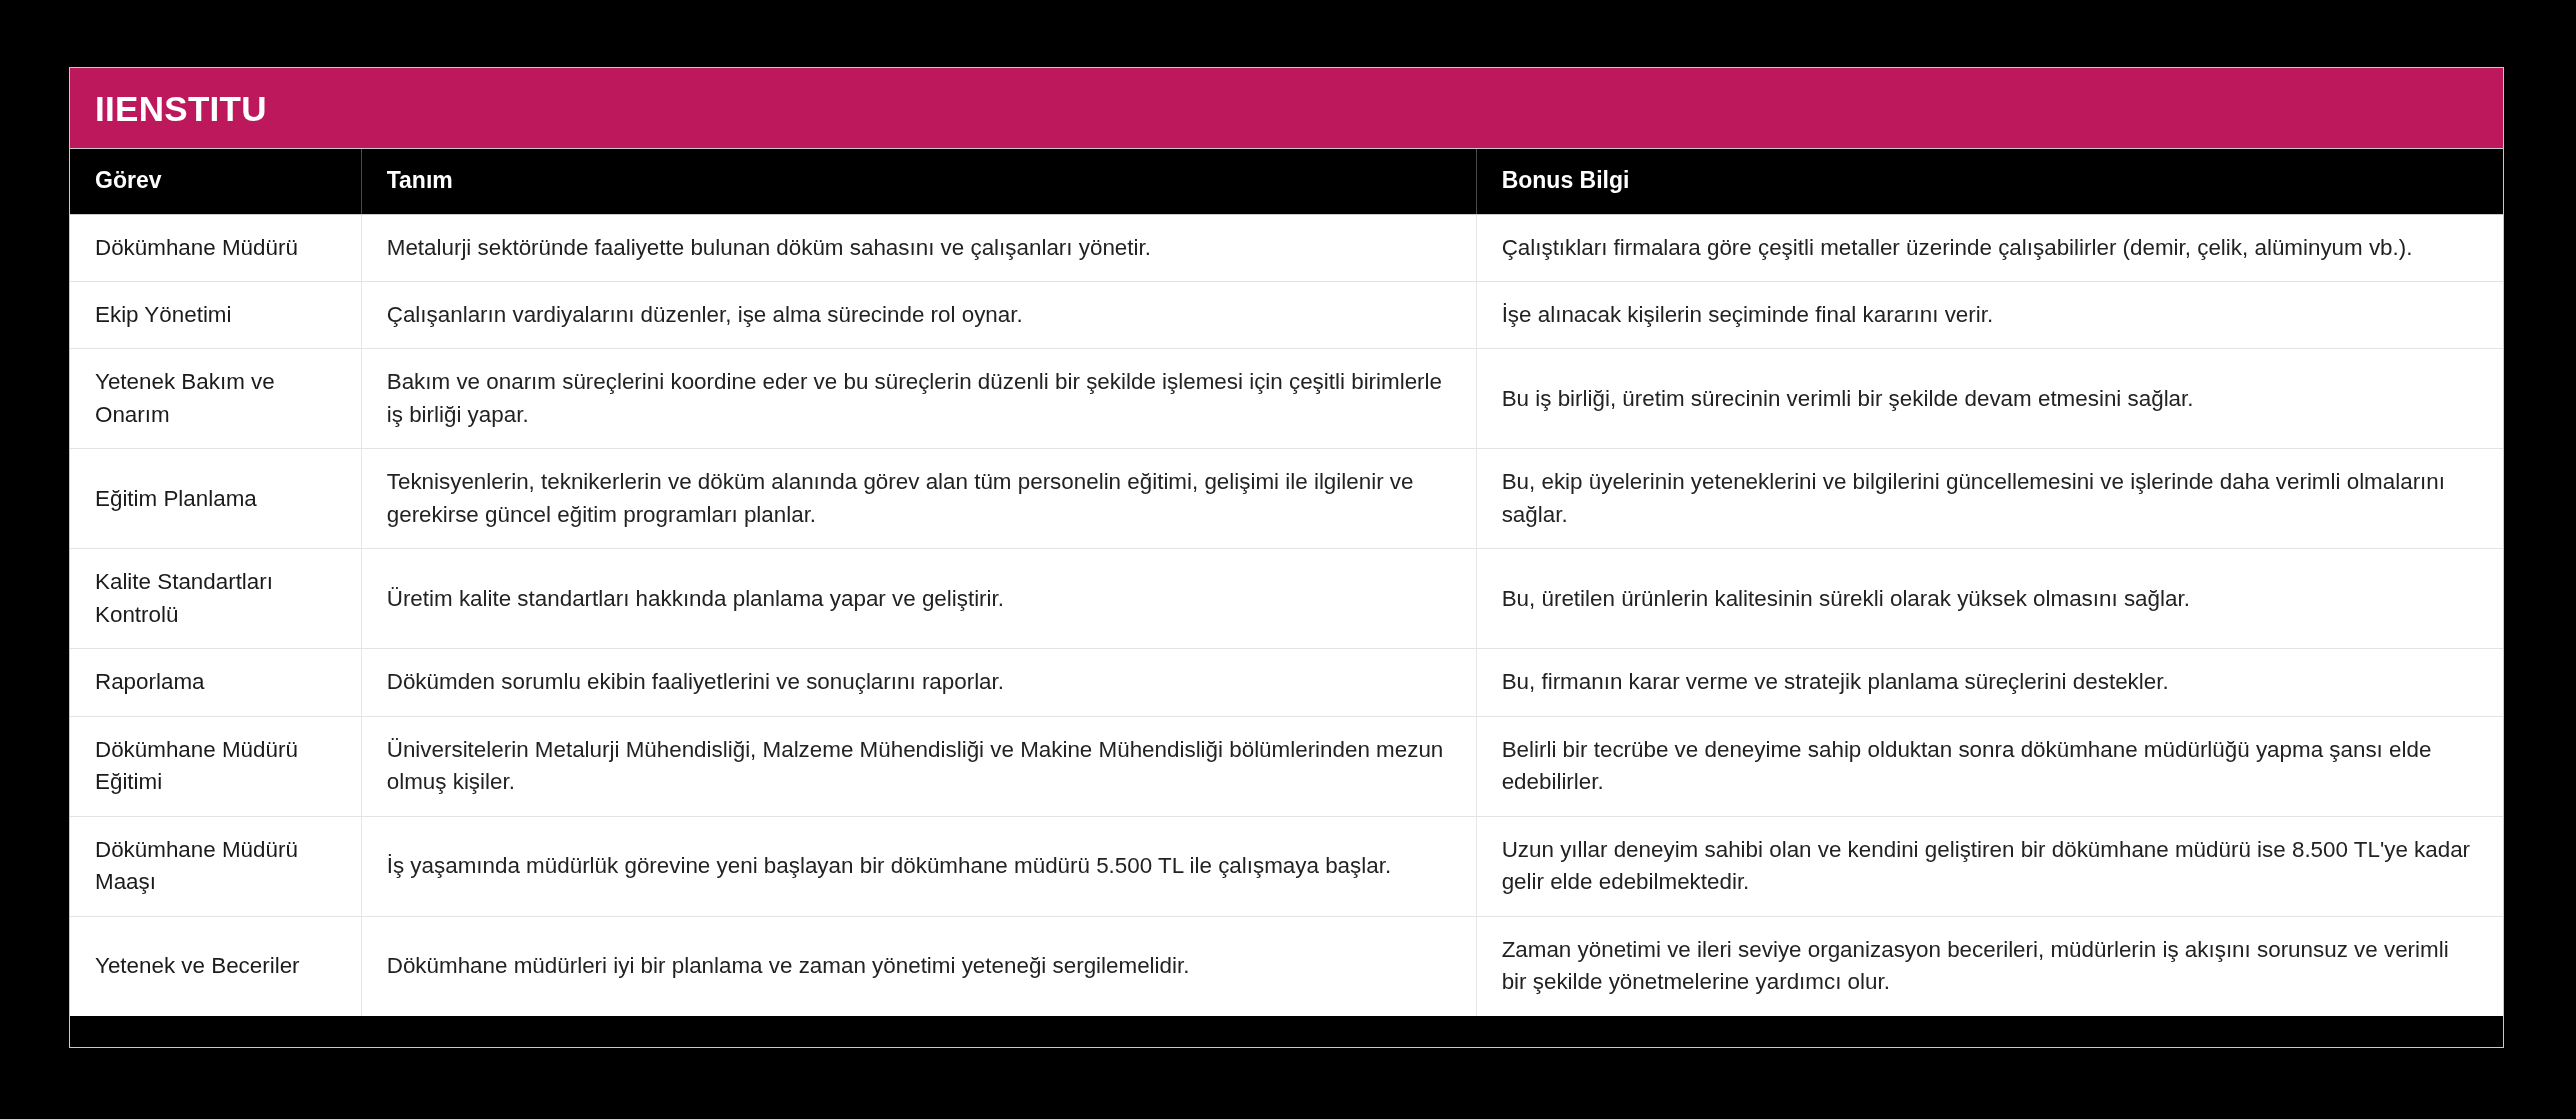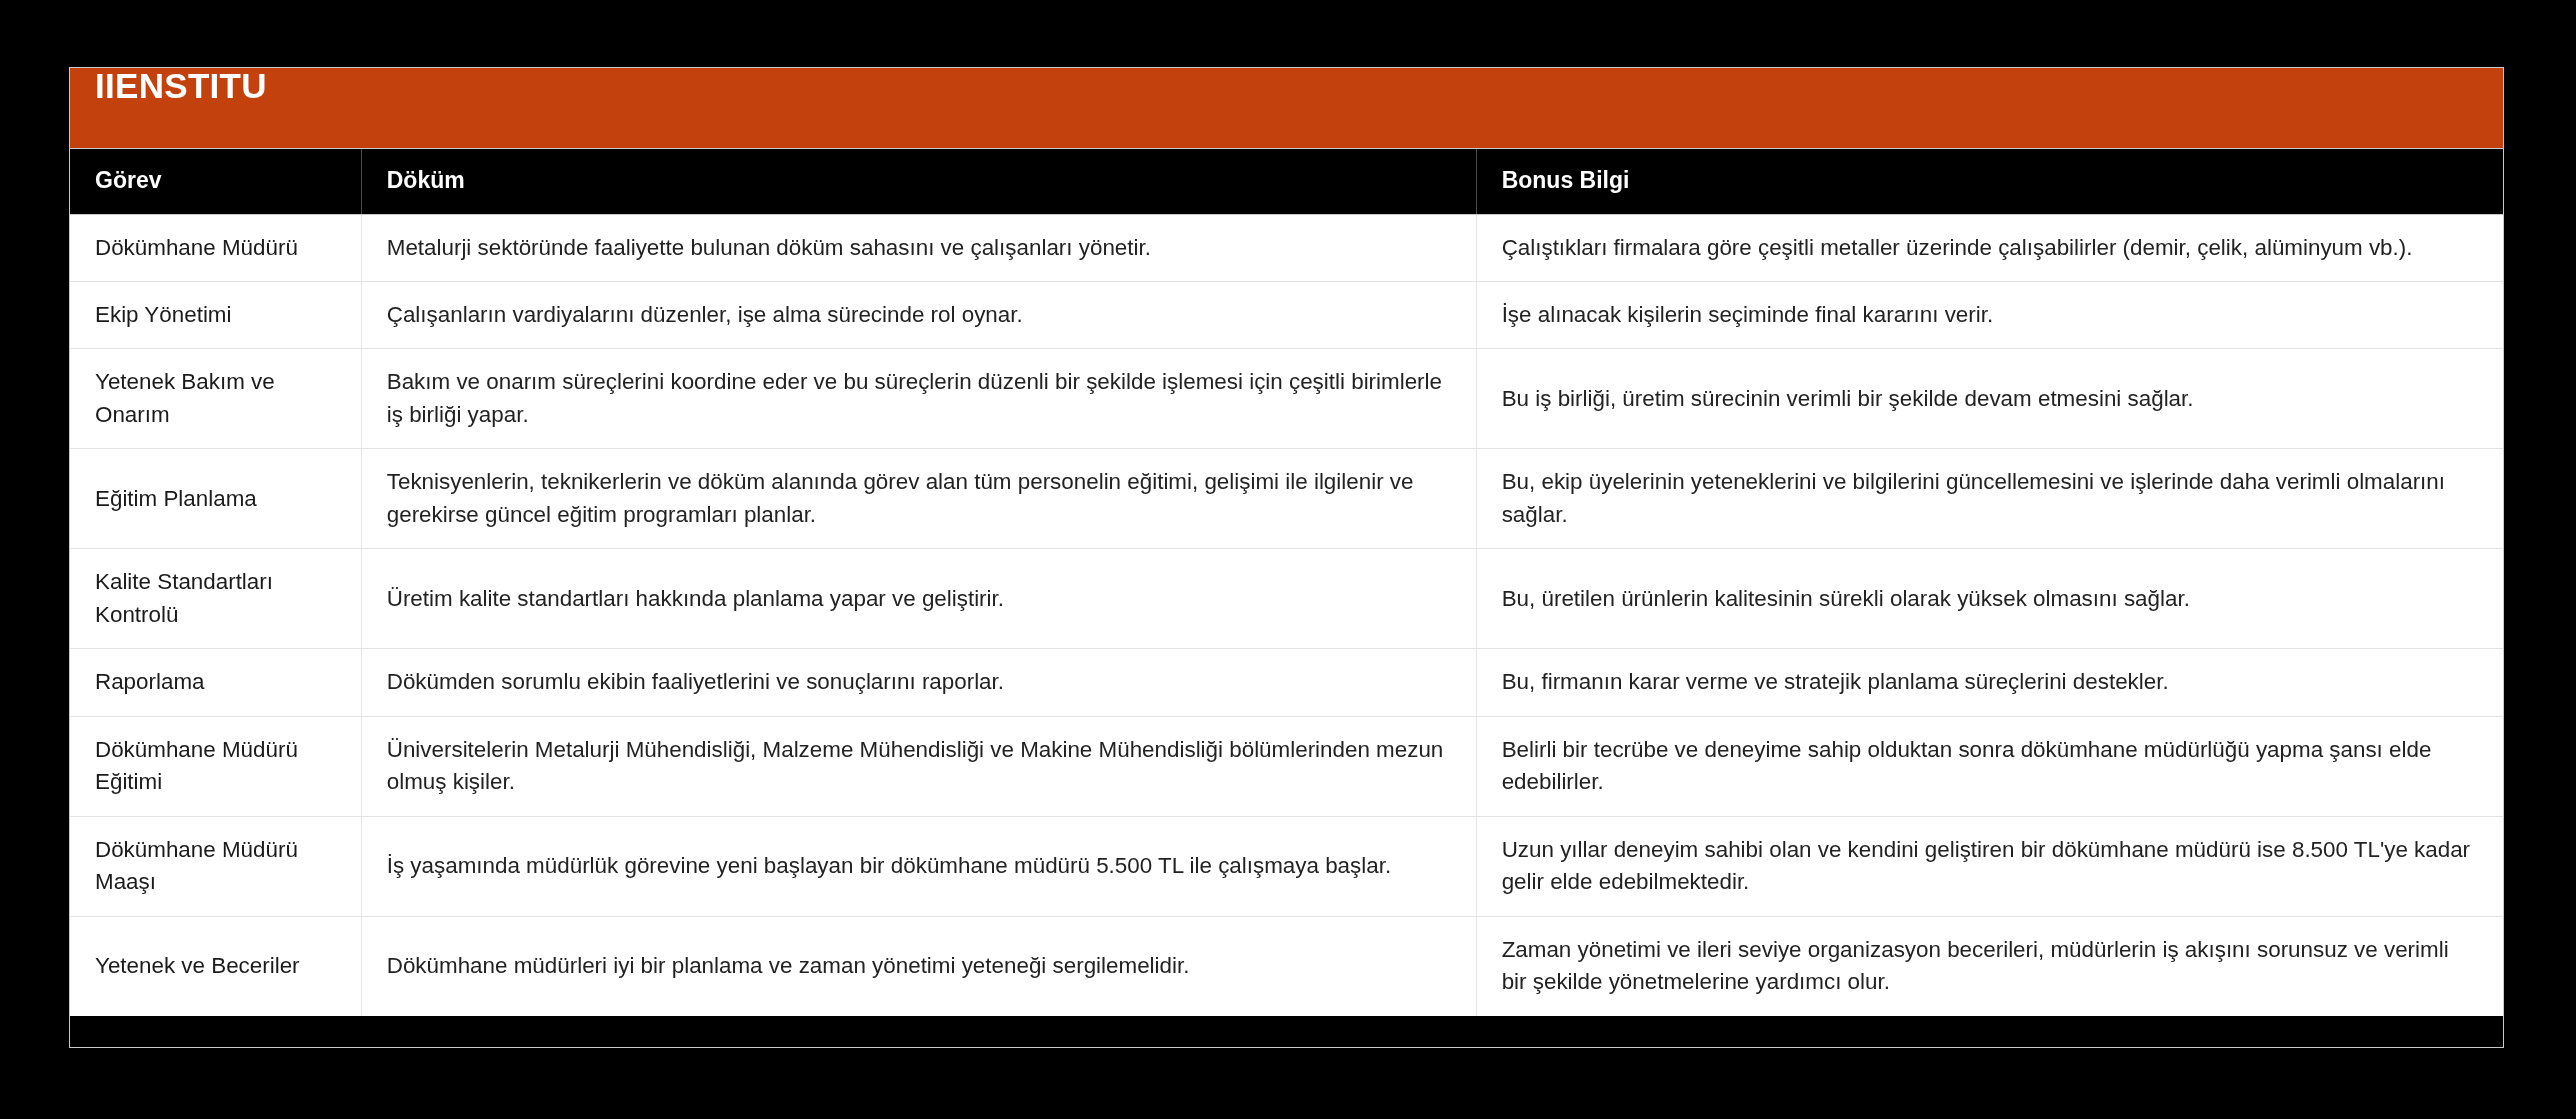--- a/index.html
+++ b/index.html
@@ -33,25 +33,25 @@
     height: 981px;
     background: #000000;
     border: 1.9px solid #c9c9c9;
     box-sizing: border-box;
     overflow: hidden;
   }
 
   
   .brand-bar {
     height: 81px;
-    background: #c2410c;
+    background: #be185d;
     border-bottom: 1.9px solid #c9c9c9;
     box-sizing: border-box;
     display: flex;
-    align-items: flex-start;
+    align-items: center;
     padding: 0 0 0 25px;
   }
   .brand-logo {
     color: #ffffff;
     font-size: 35px;
     font-weight: 700;
     letter-spacing: 0.3px;
     line-height: 1;
     font-family: "Liberation Sans", "DejaVu Sans", sans-serif;
   }
@@ -120,21 +120,21 @@
 
     <table class="data-table">
       <colgroup>
         <col class="c-task">
         <col class="c-desc">
         <col class="c-bonus">
       </colgroup>
       <thead>
         <tr>
           <th>Görev</th>
-          <th>Döküm</th>
+          <th>Tanım</th>
           <th>Bonus Bilgi</th>
         </tr>
       </thead>
       <tbody>
 
         <tr>
           <td class="task-cell">Dökümhane Müdürü</td>
           <td class="desc-cell">Metalurji sektöründe faaliyette bulunan döküm sahasını ve çalışanları yönetir.</td>
           <td class="bonus-cell">Çalıştıkları firmalara göre çeşitli metaller üzerinde çalışabilirler (demir, çelik, alüminyum vb.).</td>
         </tr>

